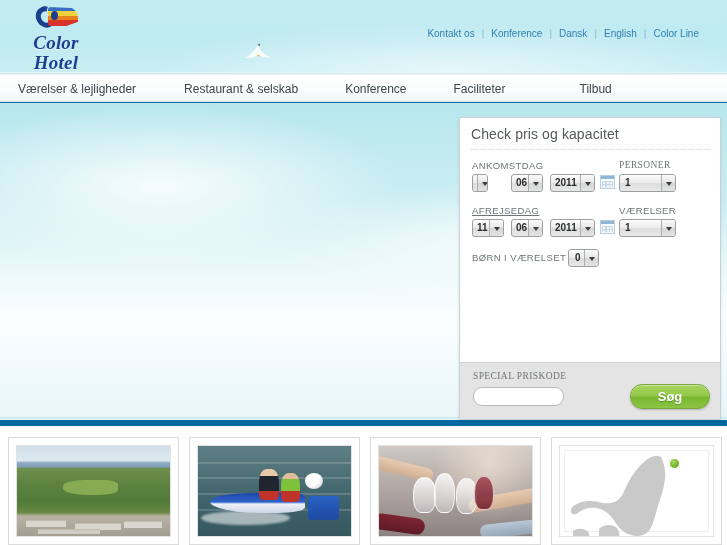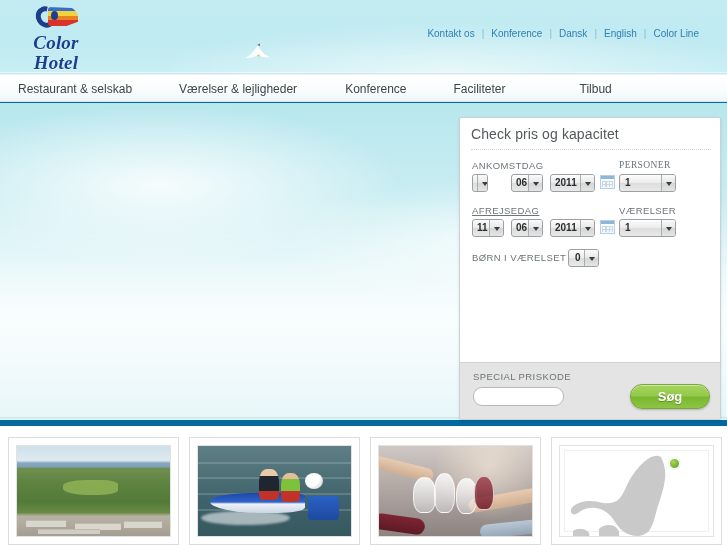--- a/index.html
+++ b/index.html
@@ -252,20 +252,21 @@
     width: 260px; height: 57px;
     background: #e4e4e4;
     border-top: 1px solid #d2d2d2;
   }
   .priskode-label {
     position: absolute; left: 13px; top: 8px;
     font-size: 9.5px;
     color: #6d7477;
     letter-spacing: .4px;
     text-transform: uppercase;
+    font-family: Liberation Serif, serif;
   }
   .priskode-input {
     position: absolute; left: 13px; top: 24px;
     width: 91px; height: 19px;
     border: 1px solid #b6babb;
     border-radius: 9px;
     background: #ffffff;
     font-family: "Liberation Sans", sans-serif;
     font-size: 10px;
     color: #333;
@@ -470,22 +471,22 @@
 
     <div class="toplinks">
       <a href="#">Kontakt os</a><span class="sep">|</span><a href="#">Konference</a><span class="sep">|</span><a href="#">Dansk</a><span class="sep">|</span><a href="#">English</a><span class="sep">|</span><a href="#">Color Line</a>
     </div>
 
     <div class="header-bottom-line"></div>
   </div>
 
   <div class="nav">
     <div class="nav-inner">
+      <a class="nav-item n0" href="#">Værelser &amp; lejligheder</a>
       <a class="nav-item n1" href="#">Restaurant &amp; selskab</a>
-      <a class="nav-item n0" href="#">Værelser &amp; lejligheder</a>
       <a class="nav-item n2" href="#">Konference</a>
       <a class="nav-item n3" href="#">Faciliteter</a>
       <a class="nav-item n4" href="#">Tilbud</a>
     </div>
   </div>
 
   <div class="hero">
     <div class="hero-bottom-edge"></div>
   </div>
 

